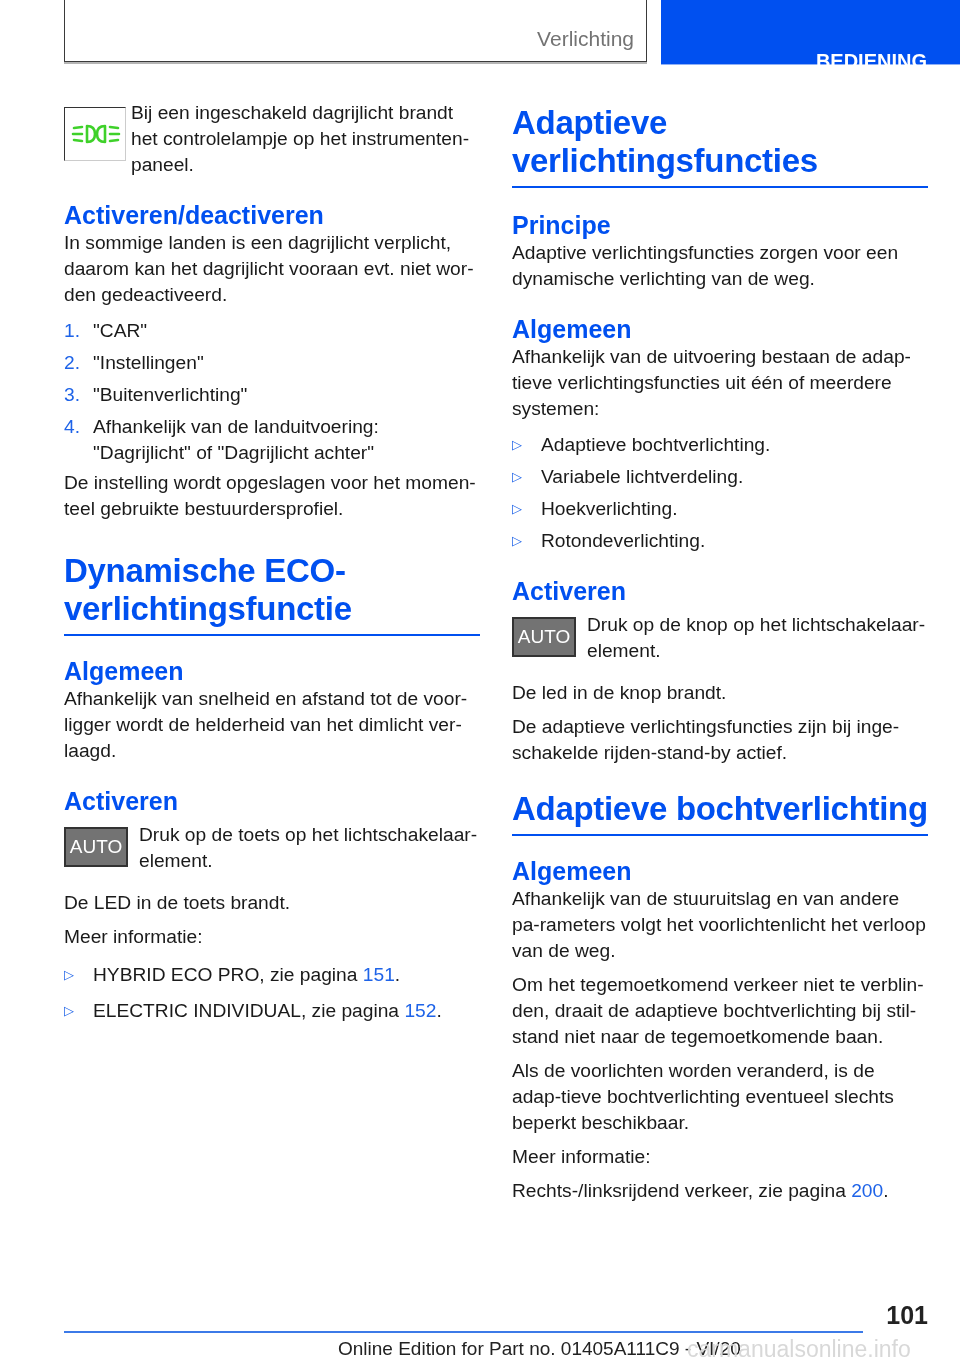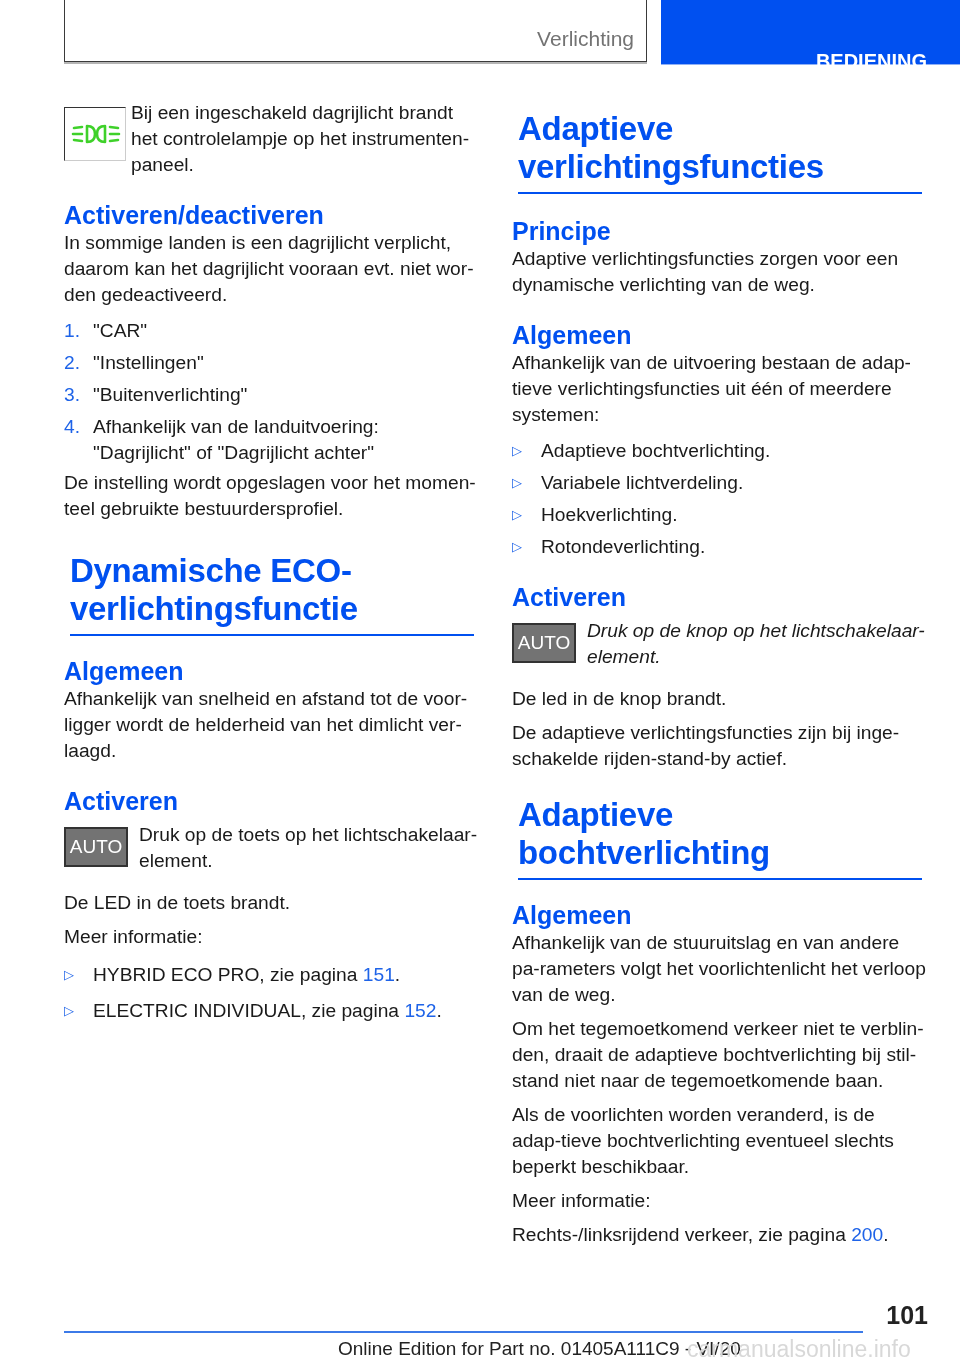--- a/index.html
+++ b/index.html
@@ -21,21 +21,21 @@
     }
     .hdr-right span {
       position: absolute; right: 33px; top: 30px; font-size: 20px; font-weight: bold; color: #fff; margin-top: 20px;
     }
     .col { position: absolute; top: 100px; }
     .col-left { left: 64px; width: 416px; }
     .col-right { left: 512px; width: 416px; }
     p { margin: 0; font-size: 19.2px; line-height: 26px; }
     .para { margin-bottom: 8px; }
     h1 {
-      margin: 6px; font-size: 33px; line-height: 38px; font-weight: bold; color: #0050f0;
+      margin: 0; font-size: 33px; line-height: 38px; font-weight: bold; color: #0050f0;
       padding-bottom: 6px; border-bottom: 2px solid #0050f0; letter-spacing: -0.3px;
     }
     h2 {
       margin: 0; font-size: 25px; line-height: 30px; font-weight: bold; color: #0050f0;
     }
     .icon-row { position: relative; min-height: 56px; }
     .icon-row .txt { padding-left: 67px; }
     .icon-box {
       position: absolute; left: 0; top: 7px; width: 62px; height: 54px;
       box-sizing: border-box;
@@ -134,21 +134,21 @@
   <ul style="margin-bottom:22px;">
     <li><span class="tri">▷</span><span>Adaptieve bochtverlichting.</span></li>
     <li><span class="tri">▷</span><span>Variabele lichtverdeling.</span></li>
     <li><span class="tri">▷</span><span>Hoekverlichting.</span></li>
     <li><span class="tri">▷</span><span>Rotondeverlichting.</span></li>
   </ul>
 
   <h2>Activeren</h2>
   <div class="icon-row" style="margin-bottom:12px; margin-top:6px;">
     <div class="icon-box icon-auto">AUTO</div>
-    <p class="txt" style="padding-left:75px;font-style:italic;">Druk op de knop op het lichtschakelaar-element.</p>
+    <p class="txt" style="padding-left:75px;">Druk op de knop op het lichtschakelaar-element.</p>
   </div>
   <p class="para">De led in de knop brandt.</p>
   <p class="para" style="margin-bottom:24px;">De adaptieve verlichtingsfuncties zijn bij inge-schakelde rijden-stand-by actief.</p>
 
   <h1 style="margin-bottom:20px;">Adaptieve bochtverlichting</h1>
 
   <h2>Algemeen</h2>
   <p class="para">Afhankelijk van de stuuruitslag en van andere pa-rameters volgt het voorlichtenlicht het verloop van de weg.</p>
   <p class="para">Om het tegemoetkomend verkeer niet te verblin-den, draait de adaptieve bochtverlichting bij stil-stand niet naar de tegemoetkomende baan.</p>
   <p class="para">Als de voorlichten worden veranderd, is de adap-tieve bochtverlichting eventueel slechts beperkt beschikbaar.</p>

